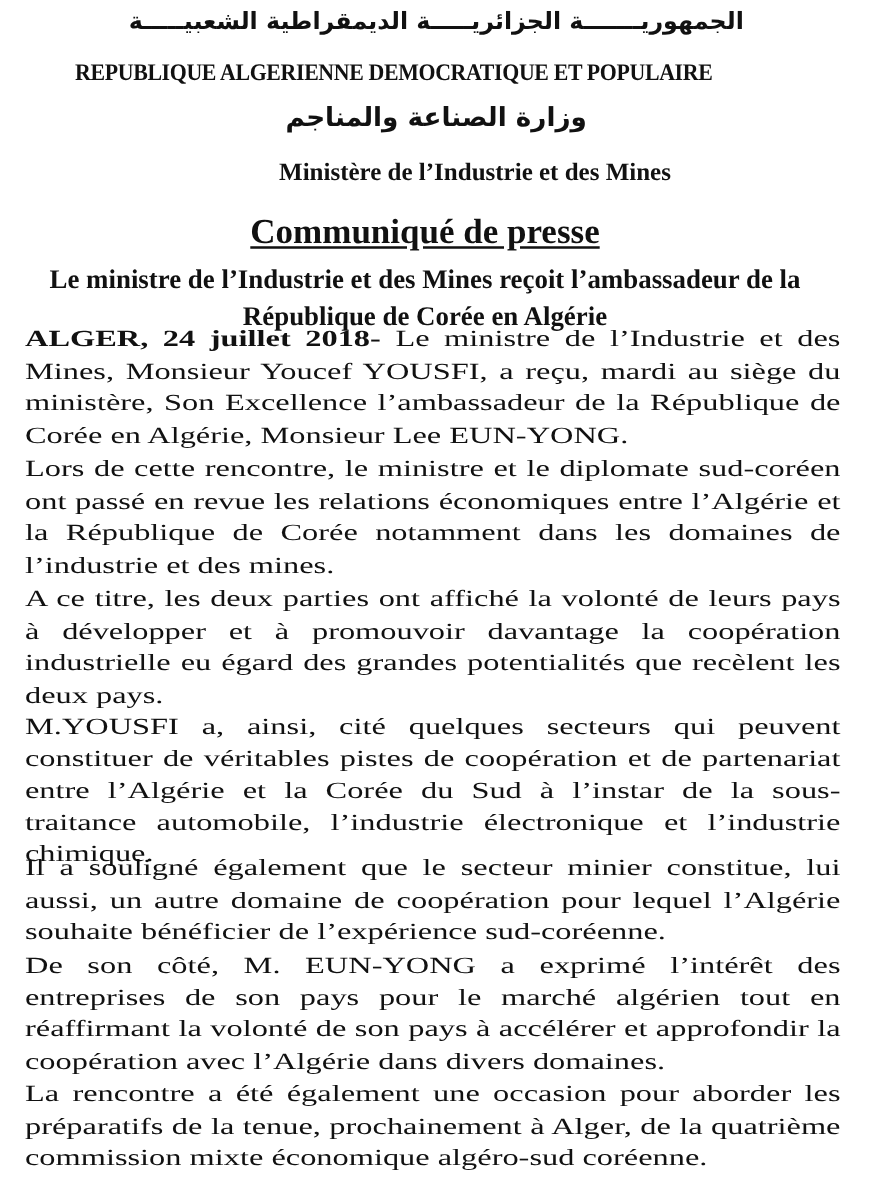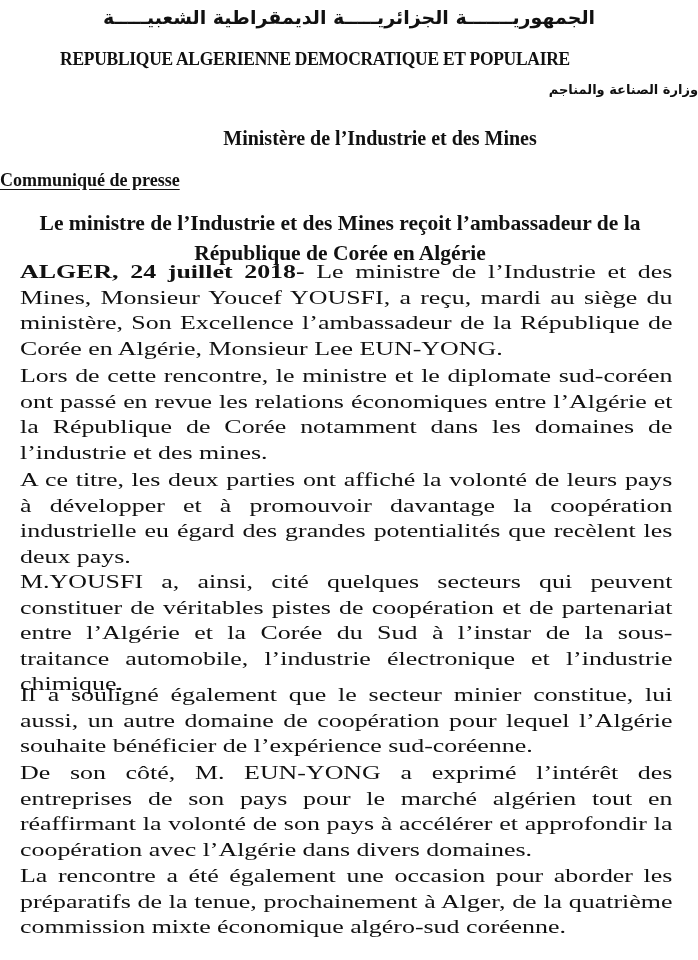--- a/index.html
+++ b/index.html
@@ -5,23 +5,23 @@
   html, body { margin: 0; padding: 0; background: #ffffff; }
   body {
     width: 698px; height: 960px; overflow: hidden;
     font-family: "Liberation Serif", serif;
     color: #111111;
   }
   .page { position: relative; width: 698px; height: 820px; }
   .hdr { text-align: center; font-weight: bold; }
   .ar1 { position: absolute; top: 6px; left: 0; width: 698px; font-family: "DejaVu Sans", sans-serif; font-size: 19px; direction: rtl; text-align: center; letter-spacing: 0; }
   .fr1 { position: absolute; top: 48px; left: 0; width: 630px; font-size: 19px; text-align: center; letter-spacing: -0.3px; transform: scaleX(0.92); transform-origin: 315px 0; }
-  .ar2 { position: absolute; top: 82px; left: 0; width: 698px; font-family: "DejaVu Sans", sans-serif; font-size: 13px; direction: rtl; text-align: right; }
+  .ar2 { position: absolute; top: 82px; left: 0; width: 698px; font-family: "DejaVu Sans", sans-serif; font-size: 21px; direction: rtl; text-align: center; }
   .min { position: absolute; top: 127px; left: 0; width: 680px; font-size: 20px; text-align: center; padding-left: 40px; }
-  .comm { position: absolute; top: 170px; left: 0; width: 680px; font-size: 18px; text-align: left; text-decoration: underline; text-underline-offset: 3px; }
+  .comm { position: absolute; top: 170px; left: 0; width: 680px; font-size: 28px; text-align: center; text-decoration: underline; text-underline-offset: 3px; }
   .title { position: absolute; top: 208px; left: 20px; width: 640px; font-size: 21.5px; line-height: 30px; text-align: center; }
   .body { position: absolute; left: 20px; width: 466px; font-size: 18.5px; line-height: 25.5px; text-align: justify; transform: scaleX(1.4); transform-origin: 0 0; }
   .body p { margin: 0; }
   .p1 { top: 260px; }
   .p2 { top: 364px; }
   .p3 { top: 468px; }
   .p4 { top: 570px; }
   .p5 { top: 683px; }
   .p6 { top: 761px; }
   .p7 { top: 864px; }

